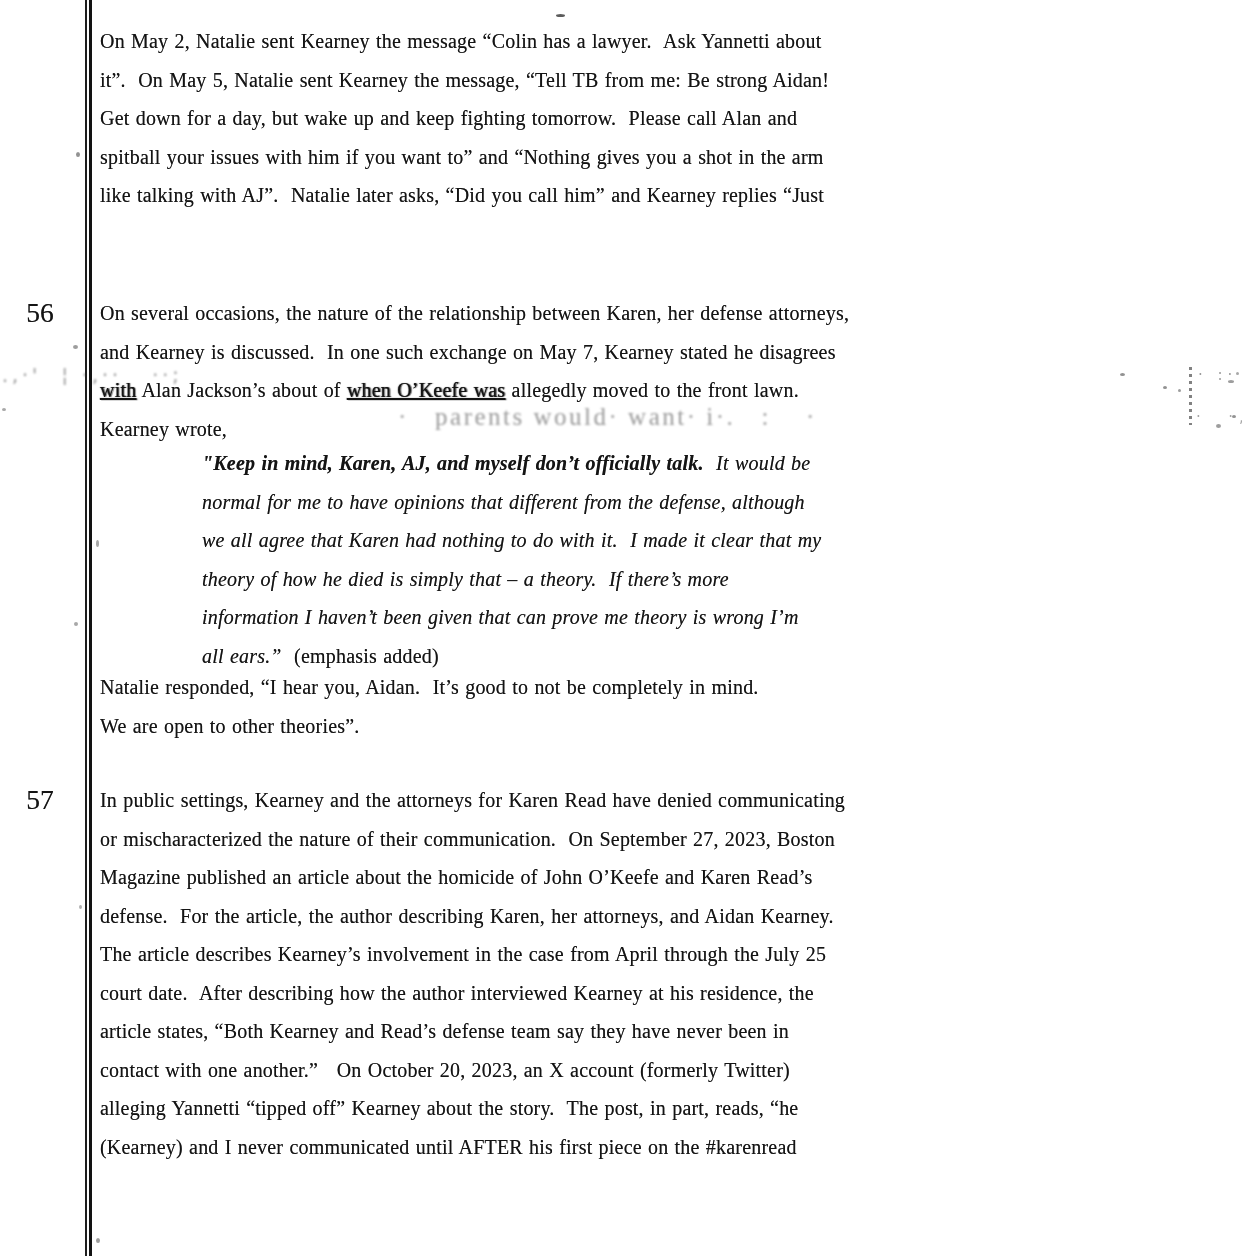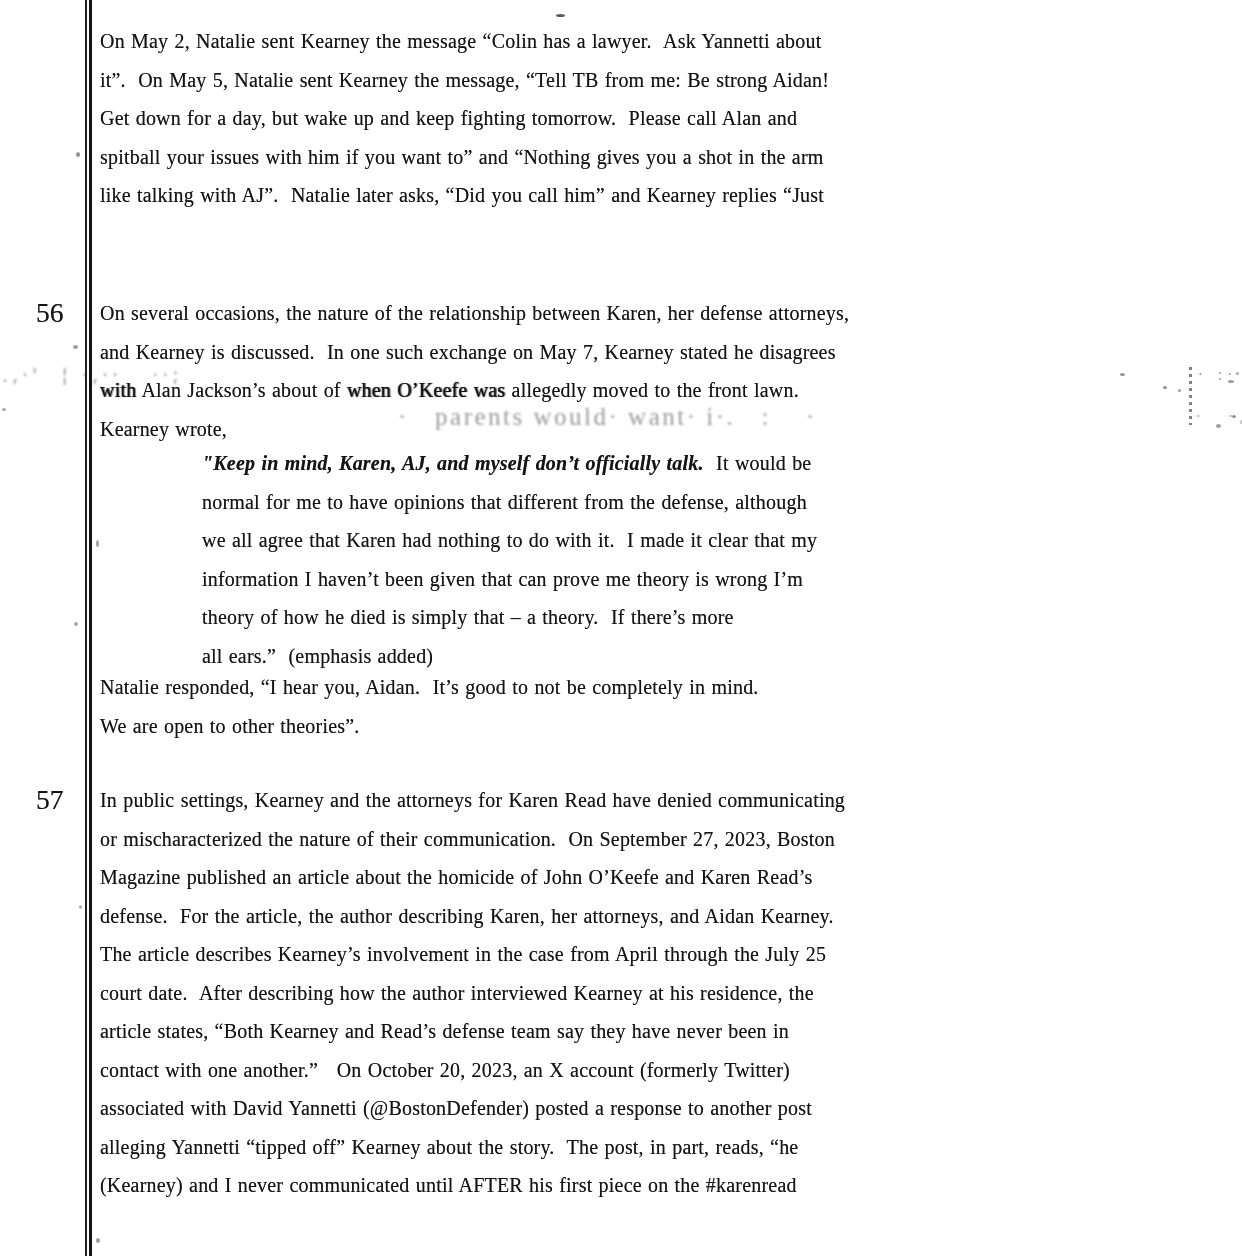--- a/index.html
+++ b/index.html
@@ -6,38 +6,39 @@
   body{width:1242px;height:1256px;background:#ffffff;overflow:hidden;}
   .page{
     position:absolute;inset:0;background:#ffffff;
     font-family:"Liberation Serif","DejaVu Serif",serif;
     color:#141414;
   }
   .rule{position:absolute;top:0;height:100%;}
   .rule-thin{left:85px;width:1.6px;background:#1e1e1e;}
   .rule-thick{left:89px;width:3px;background:#121212;}
   .num{
-    position:absolute;left:36px;width:56px;text-align:left;
+    position:absolute;left:12px;width:56px;text-align:center;
     font-size:27.5px;line-height:38.5px;
     text-shadow:0 0 0.6px rgba(0,0,0,0.55);
   }
   .block{
     position:absolute;left:100px;width:1110px;
     font-size:20px;line-height:38.5px;
     letter-spacing:0.2px;word-spacing:1px;
     text-shadow:0 0 0.6px rgba(0,0,0,0.55);
   }
   .quote-block{left:202px;width:930px;}
   .line{white-space:pre;}
-  .q-it{}
+  .q-it{font-style:italic;}
   .q-bold{font-style:italic;font-weight:bold;}
   .smudge{
     text-shadow:1.2px 0.3px 0.9px rgba(35,35,35,0.6),
                 -0.7px -0.2px 0.9px rgba(55,55,55,0.4),
                 0 0 0.6px rgba(0,0,0,0.55);
+    text-decoration:underline;
   }
   .bleed{
     position:absolute;left:398px;top:403px;width:520px;
     font-size:25px;color:#474747;opacity:0.55;
     filter:blur(1.1px);letter-spacing:2.5px;white-space:pre;
     font-family:"Liberation Serif",serif;
   }
   .margin-smudge{
     position:absolute;color:#3c3c3c;white-space:pre;
     font-family:"DejaVu Sans","Liberation Sans",sans-serif;
@@ -76,40 +77,39 @@
     <div class="line"><span class="smudge">with</span><span> Alan Jackson’s about of </span><span class="smudge">when O’Keefe was</span><span> allegedly moved to the front lawn.</span></div>
     <div class="line">Kearney wrote,</div>
   </div>
 
   <div class="bleed">·   parents would· want· i·.   :    ·</div>
 
   <div class="block quote-block" style="top:444px">
     <div class="line"><span class="q-bold">"Keep in mind, Karen, AJ, and myself don’t officially talk.</span><span class="q-it">  It would be</span></div>
     <div class="line q-it">normal for me to have opinions that different from the defense, although</div>
     <div class="line q-it">we all agree that Karen had nothing to do with it.  I made it clear that my</div>
+    <div class="line q-it">theory of how he died is simply that – a theory.  If there’s more</div>
     <div class="line q-it">information I haven’t been given that can prove me theory is wrong I’m</div>
-    <div class="line q-it">theory of how he died is simply that – a theory.  If there’s more</div>
     <div class="line"><span class="q-it">all ears.”</span><span>  (emphasis added)</span></div>
   </div>
 
   <div class="block" style="top:668px">
     <div class="line">Natalie responded, “I hear you, Aidan.  It’s good to not be completely in mind.</div>
     <div class="line">We are open to other theories”.</div>
   </div>
 
   <div class="block" style="top:781px">
     <div class="line">In public settings, Kearney and the attorneys for Karen Read have denied communicating</div>
     <div class="line">or mischaracterized the nature of their communication.  On September 27, 2023, Boston</div>
     <div class="line">Magazine published an article about the homicide of John O’Keefe and Karen Read’s</div>
     <div class="line">defense.  For the article, the author describing Karen, her attorneys, and Aidan Kearney.</div>
     <div class="line">The article describes Kearney’s involvement in the case from April through the July 25</div>
     <div class="line">court date.  After describing how the author interviewed Kearney at his residence, the</div>
     <div class="line">article states, “Both Kearney and Read’s defense team say they have never been in</div>
     <div class="line">contact with one another.”   On October 20, 2023, an X account (formerly Twitter)</div>
-    <div class="line">associated with David Yannetti (@BostonDefender) posted a response to another post</div>
     <div class="line">alleging Yannetti “tipped off” Kearney about the story.  The post, in part, reads, “he</div>
     <div class="line">(Kearney) and I never communicated until AFTER his first piece on the #karenread</div>
   </div>
 
   <div class="margin-smudge smudge-left">.,·'  ¦ ·,··   ··;</div>
   <div class="margin-smudge smudge-right-a">· :·  ·  ··</div>
   <div class="margin-smudge smudge-right-b">·  ·,  · :·</div>
   <div class="dotted-col"></div>
 
   <div class="speck" style="left:556px;top:14px;width:9px;height:3px;opacity:.75"></div>

